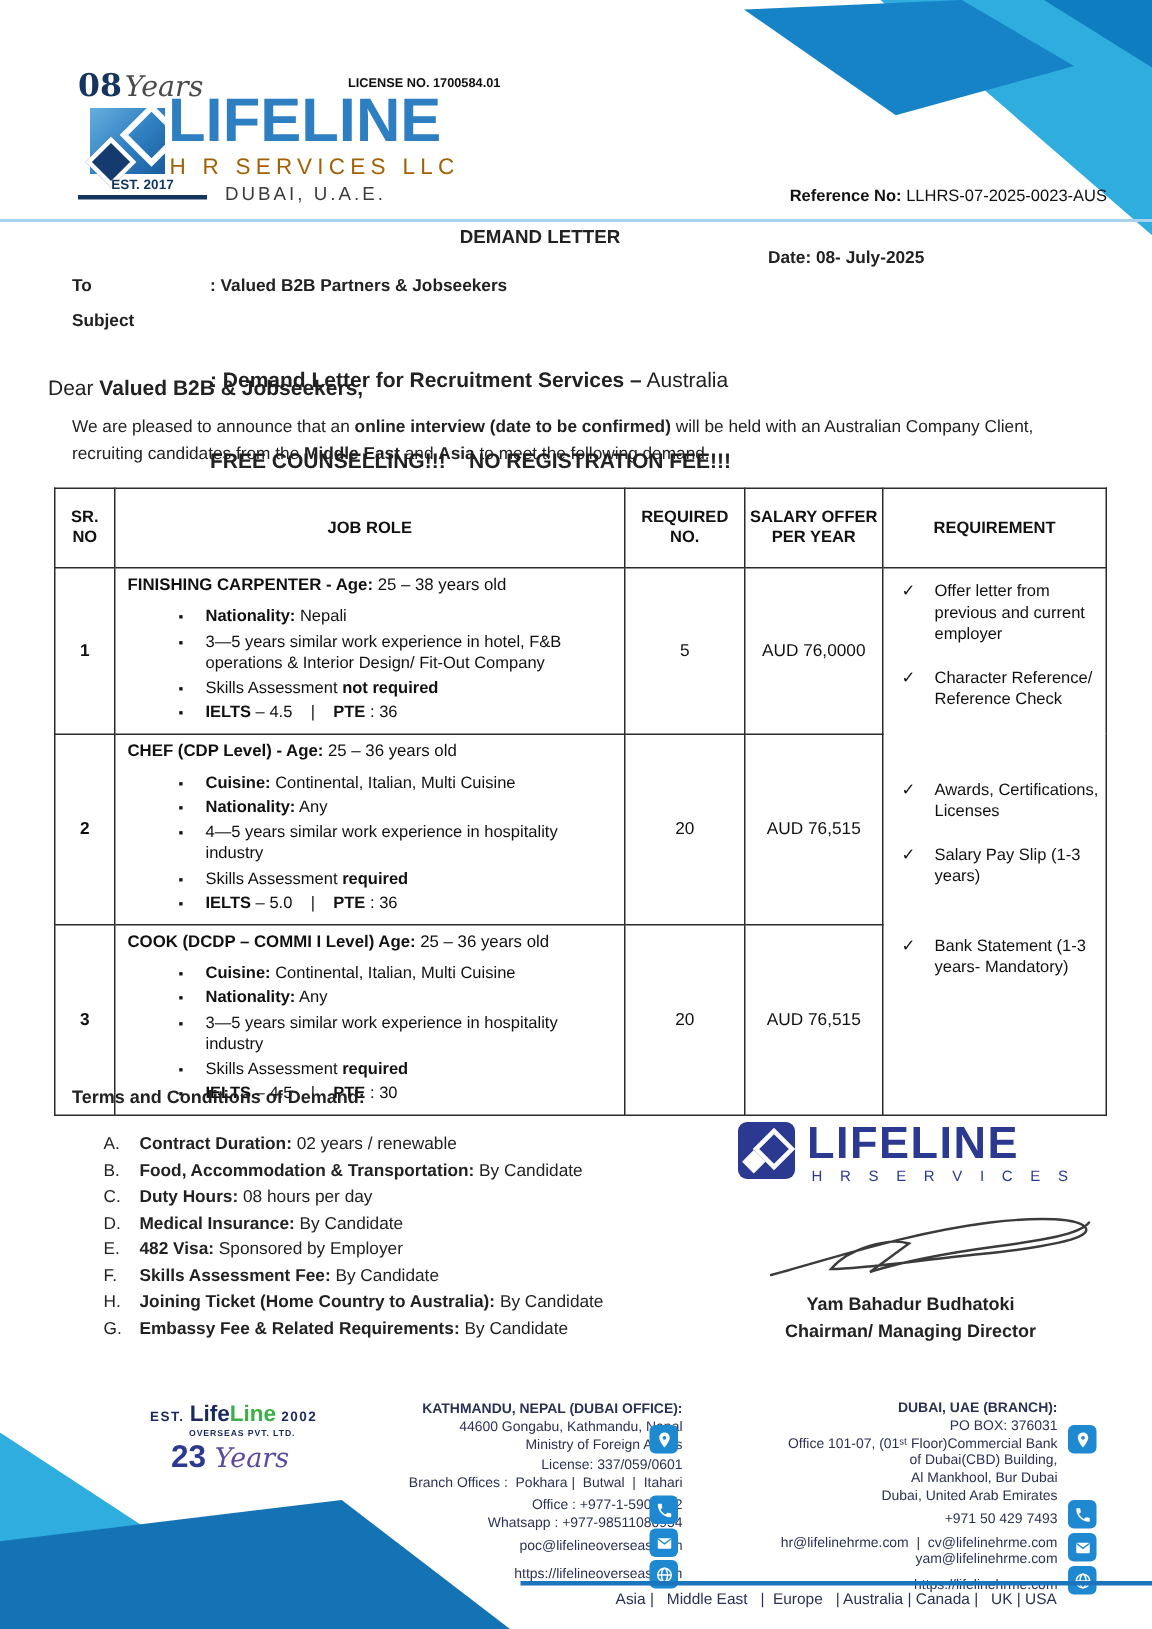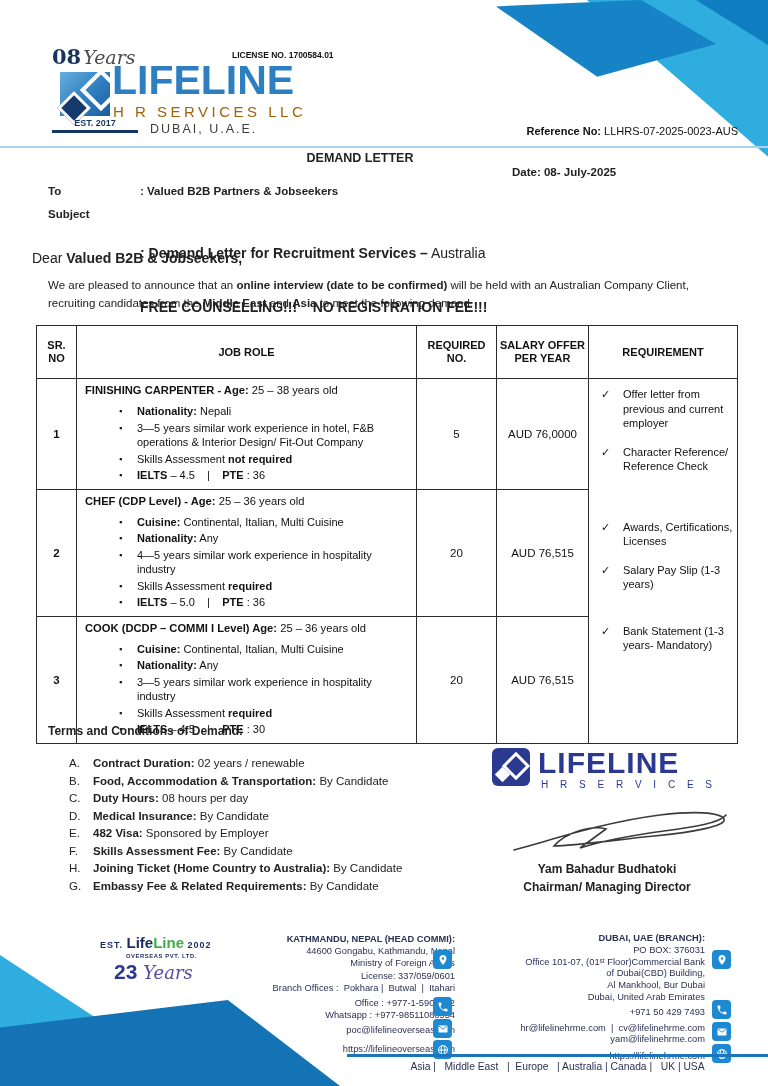--- a/index.html
+++ b/index.html
@@ -252,21 +252,21 @@
       <span class="brand-n"><span>Life</span><span class="gr">Line</span></span>
       <span> 2002</span>
     </div>
     <div class="nl-sub">OVERSEAS PVT. LTD.</div>
     <div class="nl-years">
       <span class="num">23 </span><span class="word">Years</span>
     </div>
   </div>
 
   <div class="abs f-navy" id="nepal-lines">
-      <div class="fl b">KATHMANDU, NEPAL (HEAD COMMI):</div>
+      <div class="fl b">KATHMANDU, NEPAL (DUBAI OFFICE):</div>
       <div class="fl">44600 Gongabu, Kathmandu, Nepal</div>
       <div class="fl">Ministry of Foreign Affairs</div>
       <div class="fl">License: 337/059/0601</div>
       <div class="fl">Branch Offices :  Pokhara |  Butwal  |  Itahari</div>
       <div class="fl">Office : +977-1-5904522</div>
       <div class="fl">Whatsapp : +977-98511080954</div>
       <div class="fl">poc@lifelineoverseas.com</div>
       <div class="fl">https://lifelineoverseas.com</div>
     </div>
   <div class="abs f-navy" id="dubai-lines">

